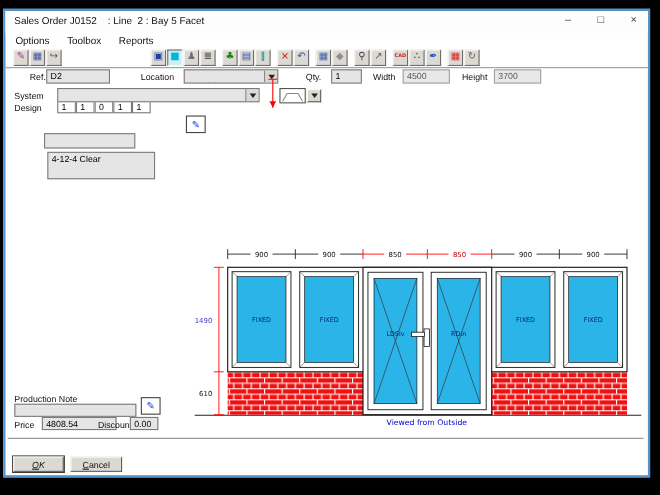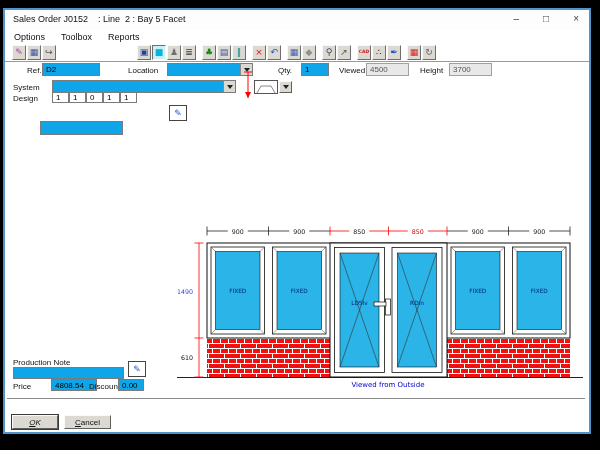--- a/index.html
+++ b/index.html
@@ -26,21 +26,21 @@
   .tgroup:first-child{margin-right:80px;}
   .tbtn{width:14px;height:15px;background:#dcd9d2;border:1px solid;margin-right:1px;
         border-color:#f8f8f8 #6e6e6e #6e6e6e #f8f8f8;display:flex;align-items:center;
         justify-content:center;cursor:pointer;box-sizing:border-box;}
   .tbtn .glyph{font-family:"DejaVu Sans",sans-serif;font-size:9px;line-height:1;}
   .tbtn.txt .glyph{font-size:4.5px;font-weight:bold;letter-spacing:0;}
   .tbtn.pressed{border-color:#6e6e6e #f8f8f8 #f8f8f8 #6e6e6e;background:#cdeef5;}
 
   
   .lbl{position:absolute;font-size:8px;color:#111;white-space:pre;}
-  .fld{position:absolute;background:#0ea5e9;border:1px solid #7b7b7b;font-size:8px;color:#000;
+  .fld{position:absolute;background:#e5e5e5;border:1px solid #7b7b7b;font-size:8px;color:#000;
        padding:1px 3px;box-sizing:border-box;white-space:pre;overflow:hidden;line-height:9px;}
   .fld.disabled{background:#e8e8e8;color:#555;border-color:#a0a0a0;}
   .combo{padding-right:12px;}
   .arrowbtn{position:absolute;right:0;top:0;bottom:0;width:11px;background:#dcd9d2;
             border-left:1px solid #8a8a8a;display:flex;align-items:center;justify-content:center;cursor:pointer;}
   .tri{width:0;height:0;border-left:3px solid transparent;border-right:3px solid transparent;
        border-top:4px solid #222;}
   .dcell{position:absolute;width:17px;height:11px;border:1px solid #7b7b7b;background:#fff;
          font-size:8px;padding-left:3px;box-sizing:border-box;line-height:10px;}
   .editbtn{position:absolute;width:16px;height:14px;background:#fff;border:1px solid #444;
@@ -191,21 +191,21 @@
 
     <span class="lbl" style="left:22px;top:56px;">Ref.</span>
     <div class="fld" style="left:37px;top:53px;width:58px;height:13px;">D2</div>
     <span class="lbl" style="left:123px;top:56px;">Location</span>
     <div class="fld combo" style="left:162px;top:53px;width:86px;height:13px;">
       <span>Living Room</span>
       <span class="arrowbtn"><span class="tri"></span></span>
     </div>
     <span class="lbl" style="left:273px;top:56px;text-align:right;">Qty.</span>
     <div class="fld" style="left:296px;top:53px;width:28px;height:13px;">1</div>
-    <span class="lbl" style="left:334px;top:56px;">Viewed</span>
+    <span class="lbl" style="left:334px;top:56px;">Width</span>
     <div class="fld disabled" style="left:361px;top:53px;width:43px;height:13px;">4500</div>
     <span class="lbl" style="left:415px;top:56px;">Height</span>
     <div class="fld disabled" style="left:444px;top:53px;width:43px;height:13px;">3700</div>
 
     <span class="lbl" style="left:8px;top:73px;">System</span>
     <div class="fld combo" style="left:47px;top:70px;width:184px;height:13px;">
       <span>SY04  Int.Glazed Doors</span>
       <span class="arrowbtn"><span class="tri"></span></span>
     </div>
     <span class="vdim">
@@ -228,20 +228,21 @@
     <div class="dcell" style="left:47px;top:82px;">1</div>
     <div class="dcell" style="left:64px;top:82px;">1</div>
     <div class="dcell" style="left:81px;top:82px;">0</div>
     <div class="dcell" style="left:98px;top:82px;">1</div>
     <div class="dcell" style="left:115px;top:82px;">1</div>
 
     <div class="editbtn" style="left:164px;top:95px;">
         <span>✎</span>
       </div>
     <div class="fld" style="left:35px;top:111px;width:83px;height:14px;"></div>
+    <div class="fld multiline" style="left:38px;top:128px;width:98px;height:25px;">4-12-4 Clear</div>
 
     <svg class="canvas" width="420" height="180" viewBox="0 0 420 180">
       <defs>
         <pattern id="bp" width="16" height="10" patternUnits="userSpaceOnUse">
           <rect width="16" height="10" fill="#ee1111"></rect>
           <path d="M0 0.5 L16 0.5 M0 5.5 L16 5.5" stroke="#fff" stroke-width="1"></path>
           <path d="M8.5 0 L8.5 5 M4.5 5 L4.5 10 M12.5 5 L12.5 10" stroke="#fff" stroke-width="1"></path>
         </pattern>
       </defs>
 
@@ -302,21 +303,21 @@
 
       <text class="caption" x="220" y="173.5" text-anchor="middle">Viewed from Outside</text>
     </svg>
 
     <span class="lbl" style="left:8px;top:348px;">Production Note</span>
     <div class="fld" style="left:8px;top:357px;width:111px;height:12px;"></div>
     <div class="editbtn" style="left:123px;top:351px;">
         <span>✎</span>
       </div>
     <span class="lbl" style="left:8px;top:372px;">Price</span>
-    <div class="fld" style="left:46px;top:369px;width:46px;height:12px;">4808.54</div>
+    <div class="fld" style="left:33px;top:369px;width:68px;height:12px;">4808.54</div>
     <span class="lbl" style="left:84px;top:372px;">Discount %</span>
     <div class="fld" style="left:113px;top:369px;width:26px;height:12px;">0.00</div>
 
     <div class="tabline"></div>
     <div class="tabs">
       <div class="tab">
           <div class="tab-in">Situation</div>
         </div>
       <div class="tab">
           <div class="tab-in">Solution</div>

